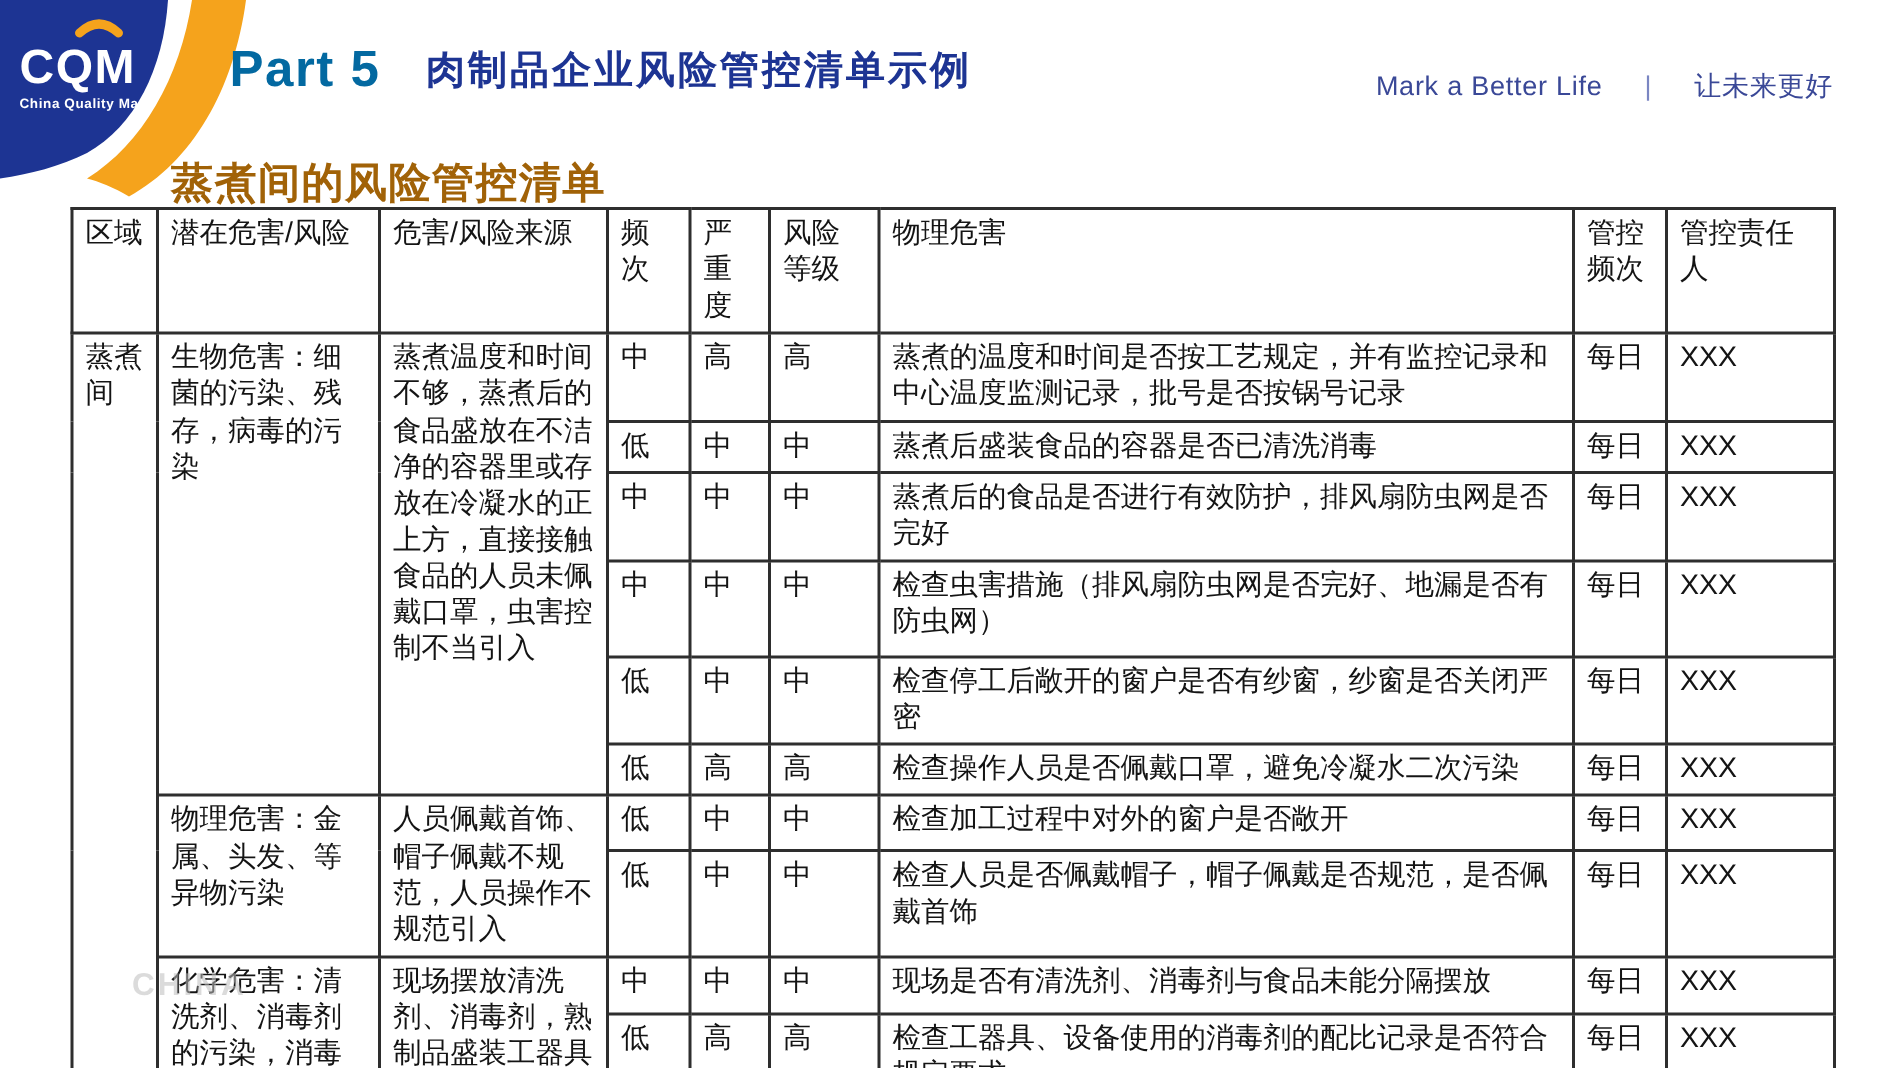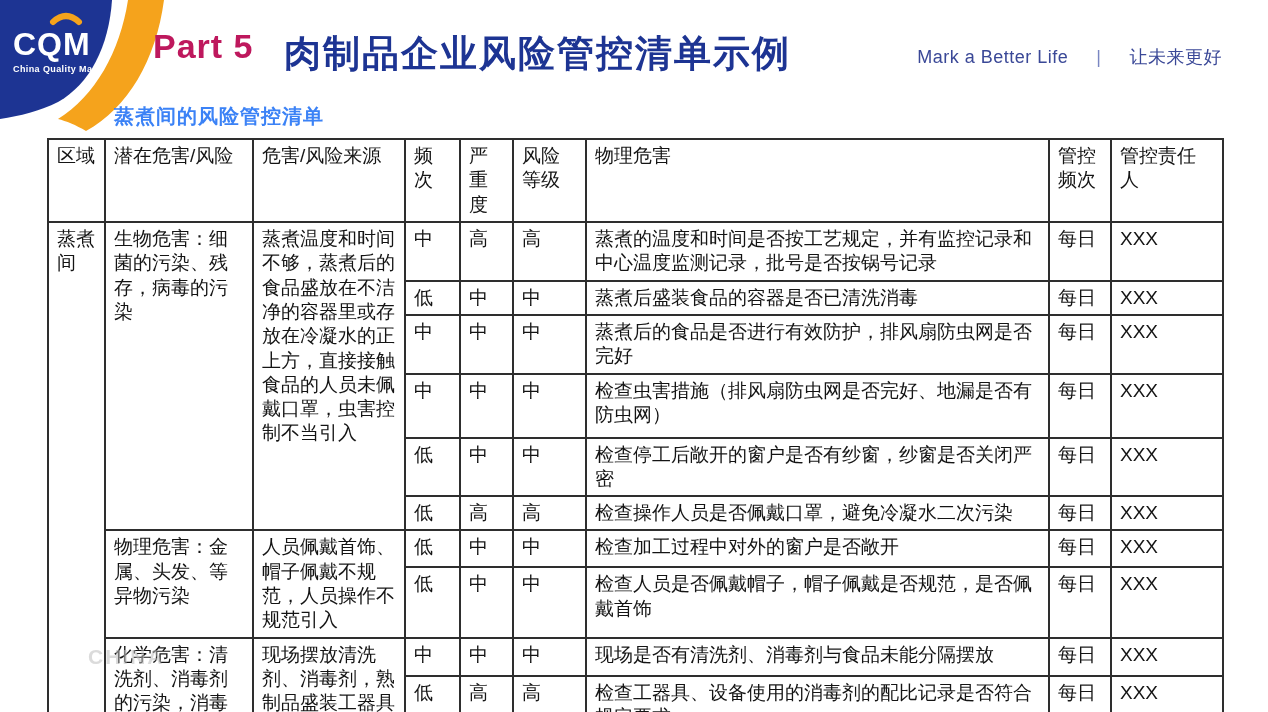--- a/index.html
+++ b/index.html
@@ -2,29 +2,29 @@
 <html><head>
 <meta charset="utf-8">
 <style>
   * { margin:0; padding:0; box-sizing:border-box; }
   html,body { width:1268px; height:712px; background:#ffffff; overflow:hidden; }
   body { font-family:"Liberation Sans","DejaVu Sans",sans-serif; color:#141414; position:relative; }
 
   
   .logo-svg { position:absolute; left:0; top:0; width:210px; height:200px; }
   .part-label { position:absolute; left:153px; top:27px; font-size:34px; font-weight:800;
-                color:#be185d; letter-spacing:1px; }
-  .page-title { position:absolute; left:284px; top:29px; font-size:37px; font-weight:800;
+                color:#0369a1; letter-spacing:1px; }
+  .page-title { position:absolute; left:284px; top:29px; font-size:26px; font-weight:800;
                 color:#1D3493; letter-spacing:2px; }
   .slogan { position:absolute; right:46px; top:45px; font-size:18px; font-weight:500;
             color:#3A4897; letter-spacing:0.5px; display:flex; gap:28px; align-items:center; }
   .slogan .divider { color:#7a86c2; font-weight:300; }
 
-  .subtitle { position:absolute; left:114px; top:103px; font-size:20px; font-weight:700;
-              color:#3b82f6; font-family:"Liberation Serif","DejaVu Serif",serif; letter-spacing:1px; }
+  .subtitle { position:absolute; left:114px; top:103px; font-size:28px; font-weight:700;
+              color:#a16207; font-family:"Liberation Serif","DejaVu Serif",serif; letter-spacing:1px; }
 
   
   table.risk-table { position:absolute; left:47px; top:138px; width:1175px;
                      border-collapse:collapse; table-layout:fixed; background:#fff; }
   .risk-table th, .risk-table td {
       border:2px solid #2e2e2e; padding:4px 8px; font-size:19px; font-weight:400;
       vertical-align:top; text-align:left; line-height:1.28; color:#141414;
       word-break:break-all; overflow:hidden; }
   .risk-table th { font-weight:400; }
   .c  { text-align:center; }

